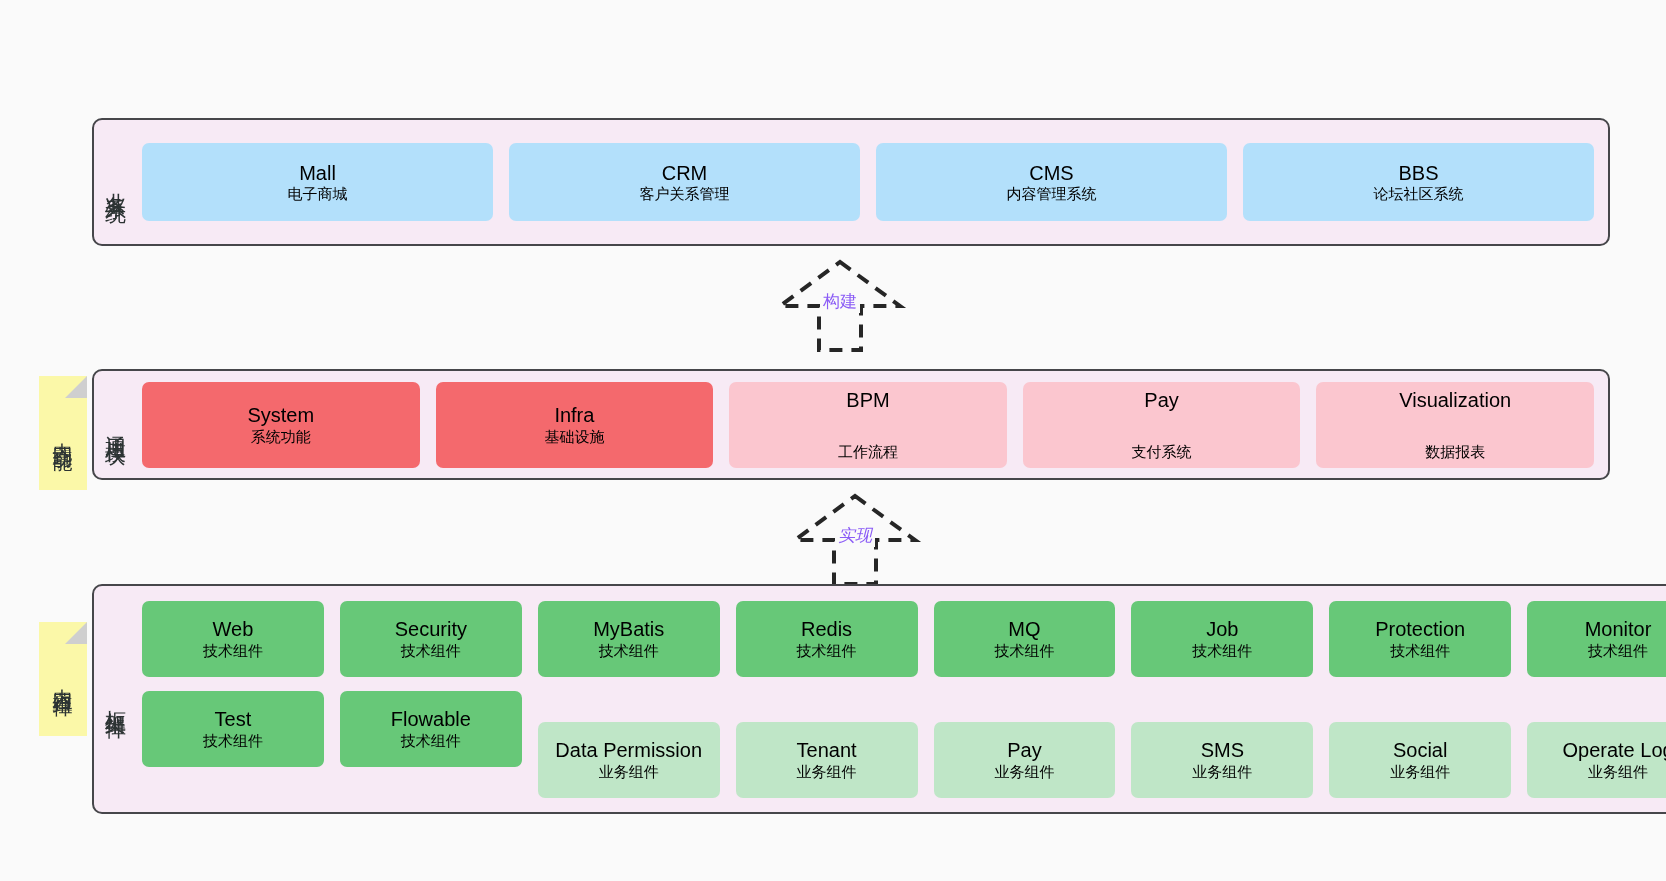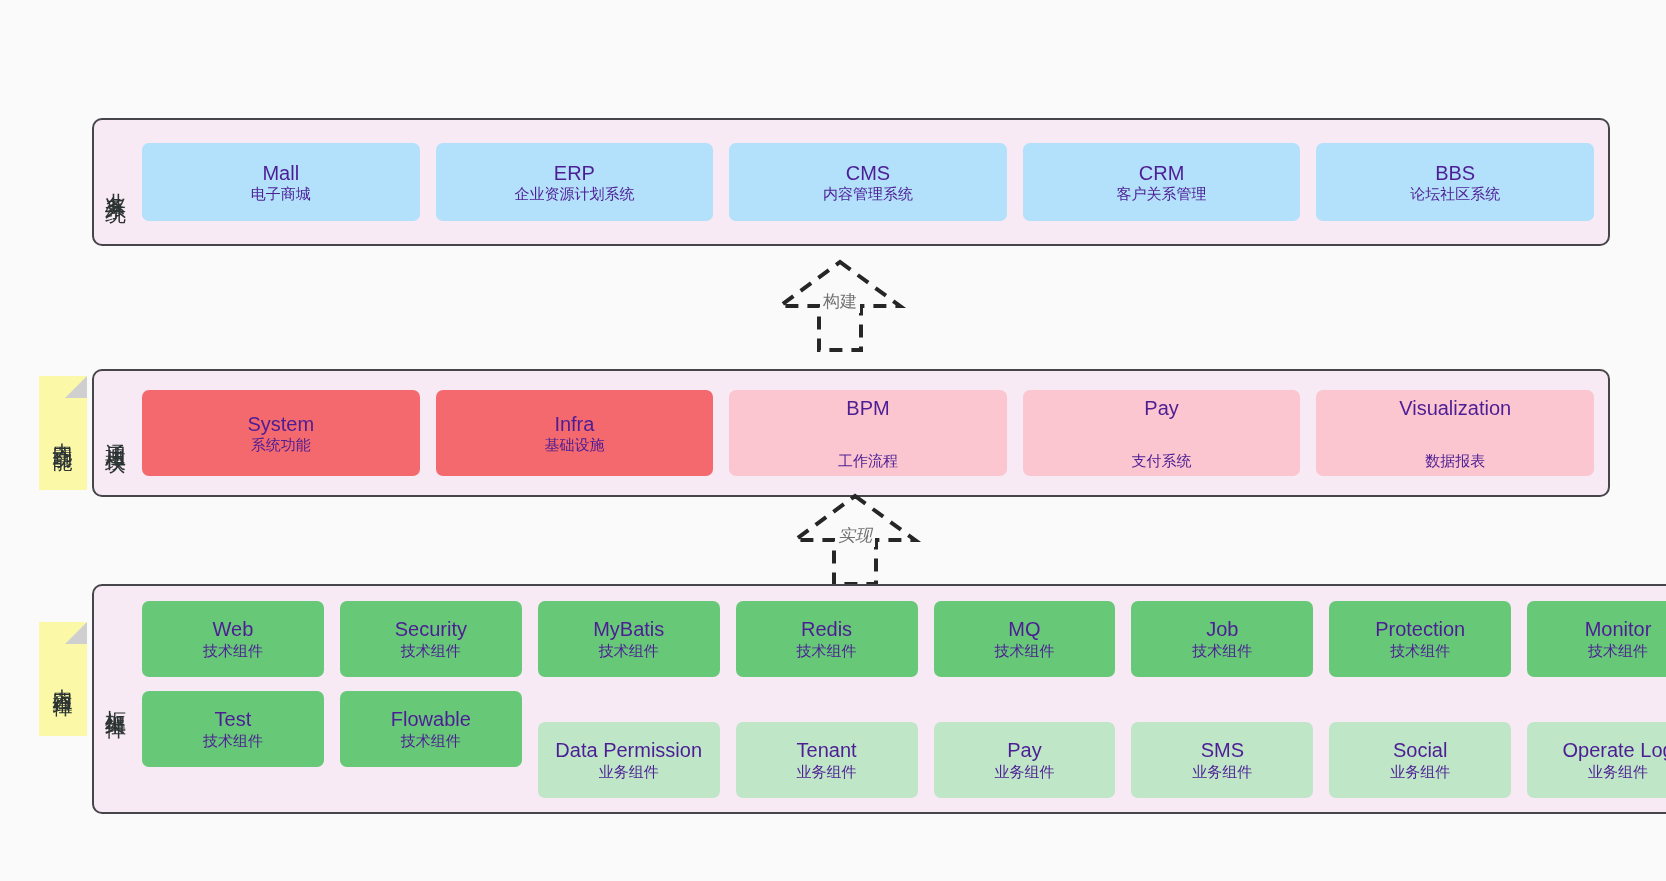--- a/index.html
+++ b/index.html
@@ -60,37 +60,37 @@
 
   
   .box {
     flex: 1 1 0;
     border-radius: 7px;
     display: flex;
     flex-direction: column;
     align-items: center;
     justify-content: center;
     text-align: center;
-    color: #4c1d95;
+    color: #000000;
     line-height: 1.22;
     padding: 6px 4px;
     user-select: none;
   }
   .box .t1 { font-size: 20px; }
   .box .t2 { font-size: 15px; }
 
   .box.blue  { background: #b3e0fb; height: 78px; }
   .box.red   { background: #f4696d; height: 86px; }
   .box.pink  { background: #fbc6cf; height: 86px; justify-content: space-between; }
   .box.green { background: #67c878; height: 76px; }
   .box.lgreen{ background: #bfe6c7; height: 76px; margin-top: 31px; }
 
   
   #layer-business { left: 92px;  top: 118px; width: 1518px; height: 128px; }
-  #layer-modules  { left: 92px;  top: 369px; width: 1518px; height: 128px; }
+  #layer-modules  { left: 92px;  top: 369px; width: 1518px; height: 111px; }
   #layer-framework{ left: 92px;  top: 584px; width: 1633px; height: 230px; }
 
   
   .note {
     position: absolute;
     width: 48px;
     background: #fbf8a8;
     font-size: 20px;
     color: #2c3333;
     writing-mode: vertical-rl;
@@ -119,21 +119,21 @@
     width: 160px;
     height: 96px;
   }
   .uml-arrow svg { display: block; }
   .uml-arrow .lbl {
     position: absolute;
     left: 50%;
     transform: translateX(-50%);
     top: 32px;
     font-size: 17px;
-    color: #737373;
+    color: #8b5cf6;
     background: #fafafa;
     padding: 0 3px;
     white-space: nowrap;
   }
   #arrow-build     { left: 760px; top: 258px; }
   #arrow-implement { left: 775px; top: 492px; font-style: italic; }
 </style>
 </head>
 <body>
 
@@ -141,30 +141,26 @@
 
   <div class="layer" id="layer-business">
     <div class="layer-title">业务系统</div>
     <div class="layer-body">
       <div class="row">
         <div class="box blue">
           <span class="t1">Mall</span>
           <span class="t2">电子商城</span>
         </div>
         <div class="box blue">
-          <span class="t1">ERP</span>
-          <span class="t2">企业资源计划系统</span>
+          <span class="t1">CRM</span>
+          <span class="t2">客户关系管理</span>
         </div>
         <div class="box blue">
           <span class="t1">CMS</span>
           <span class="t2">内容管理系统</span>
-        </div>
-        <div class="box blue">
-          <span class="t1">CRM</span>
-          <span class="t2">客户关系管理</span>
         </div>
         <div class="box blue">
           <span class="t1">BBS</span>
           <span class="t2">论坛社区系统</span>
         </div>
       </div>
     </div>
   </div>
 
   <div class="uml-arrow" id="arrow-build">

